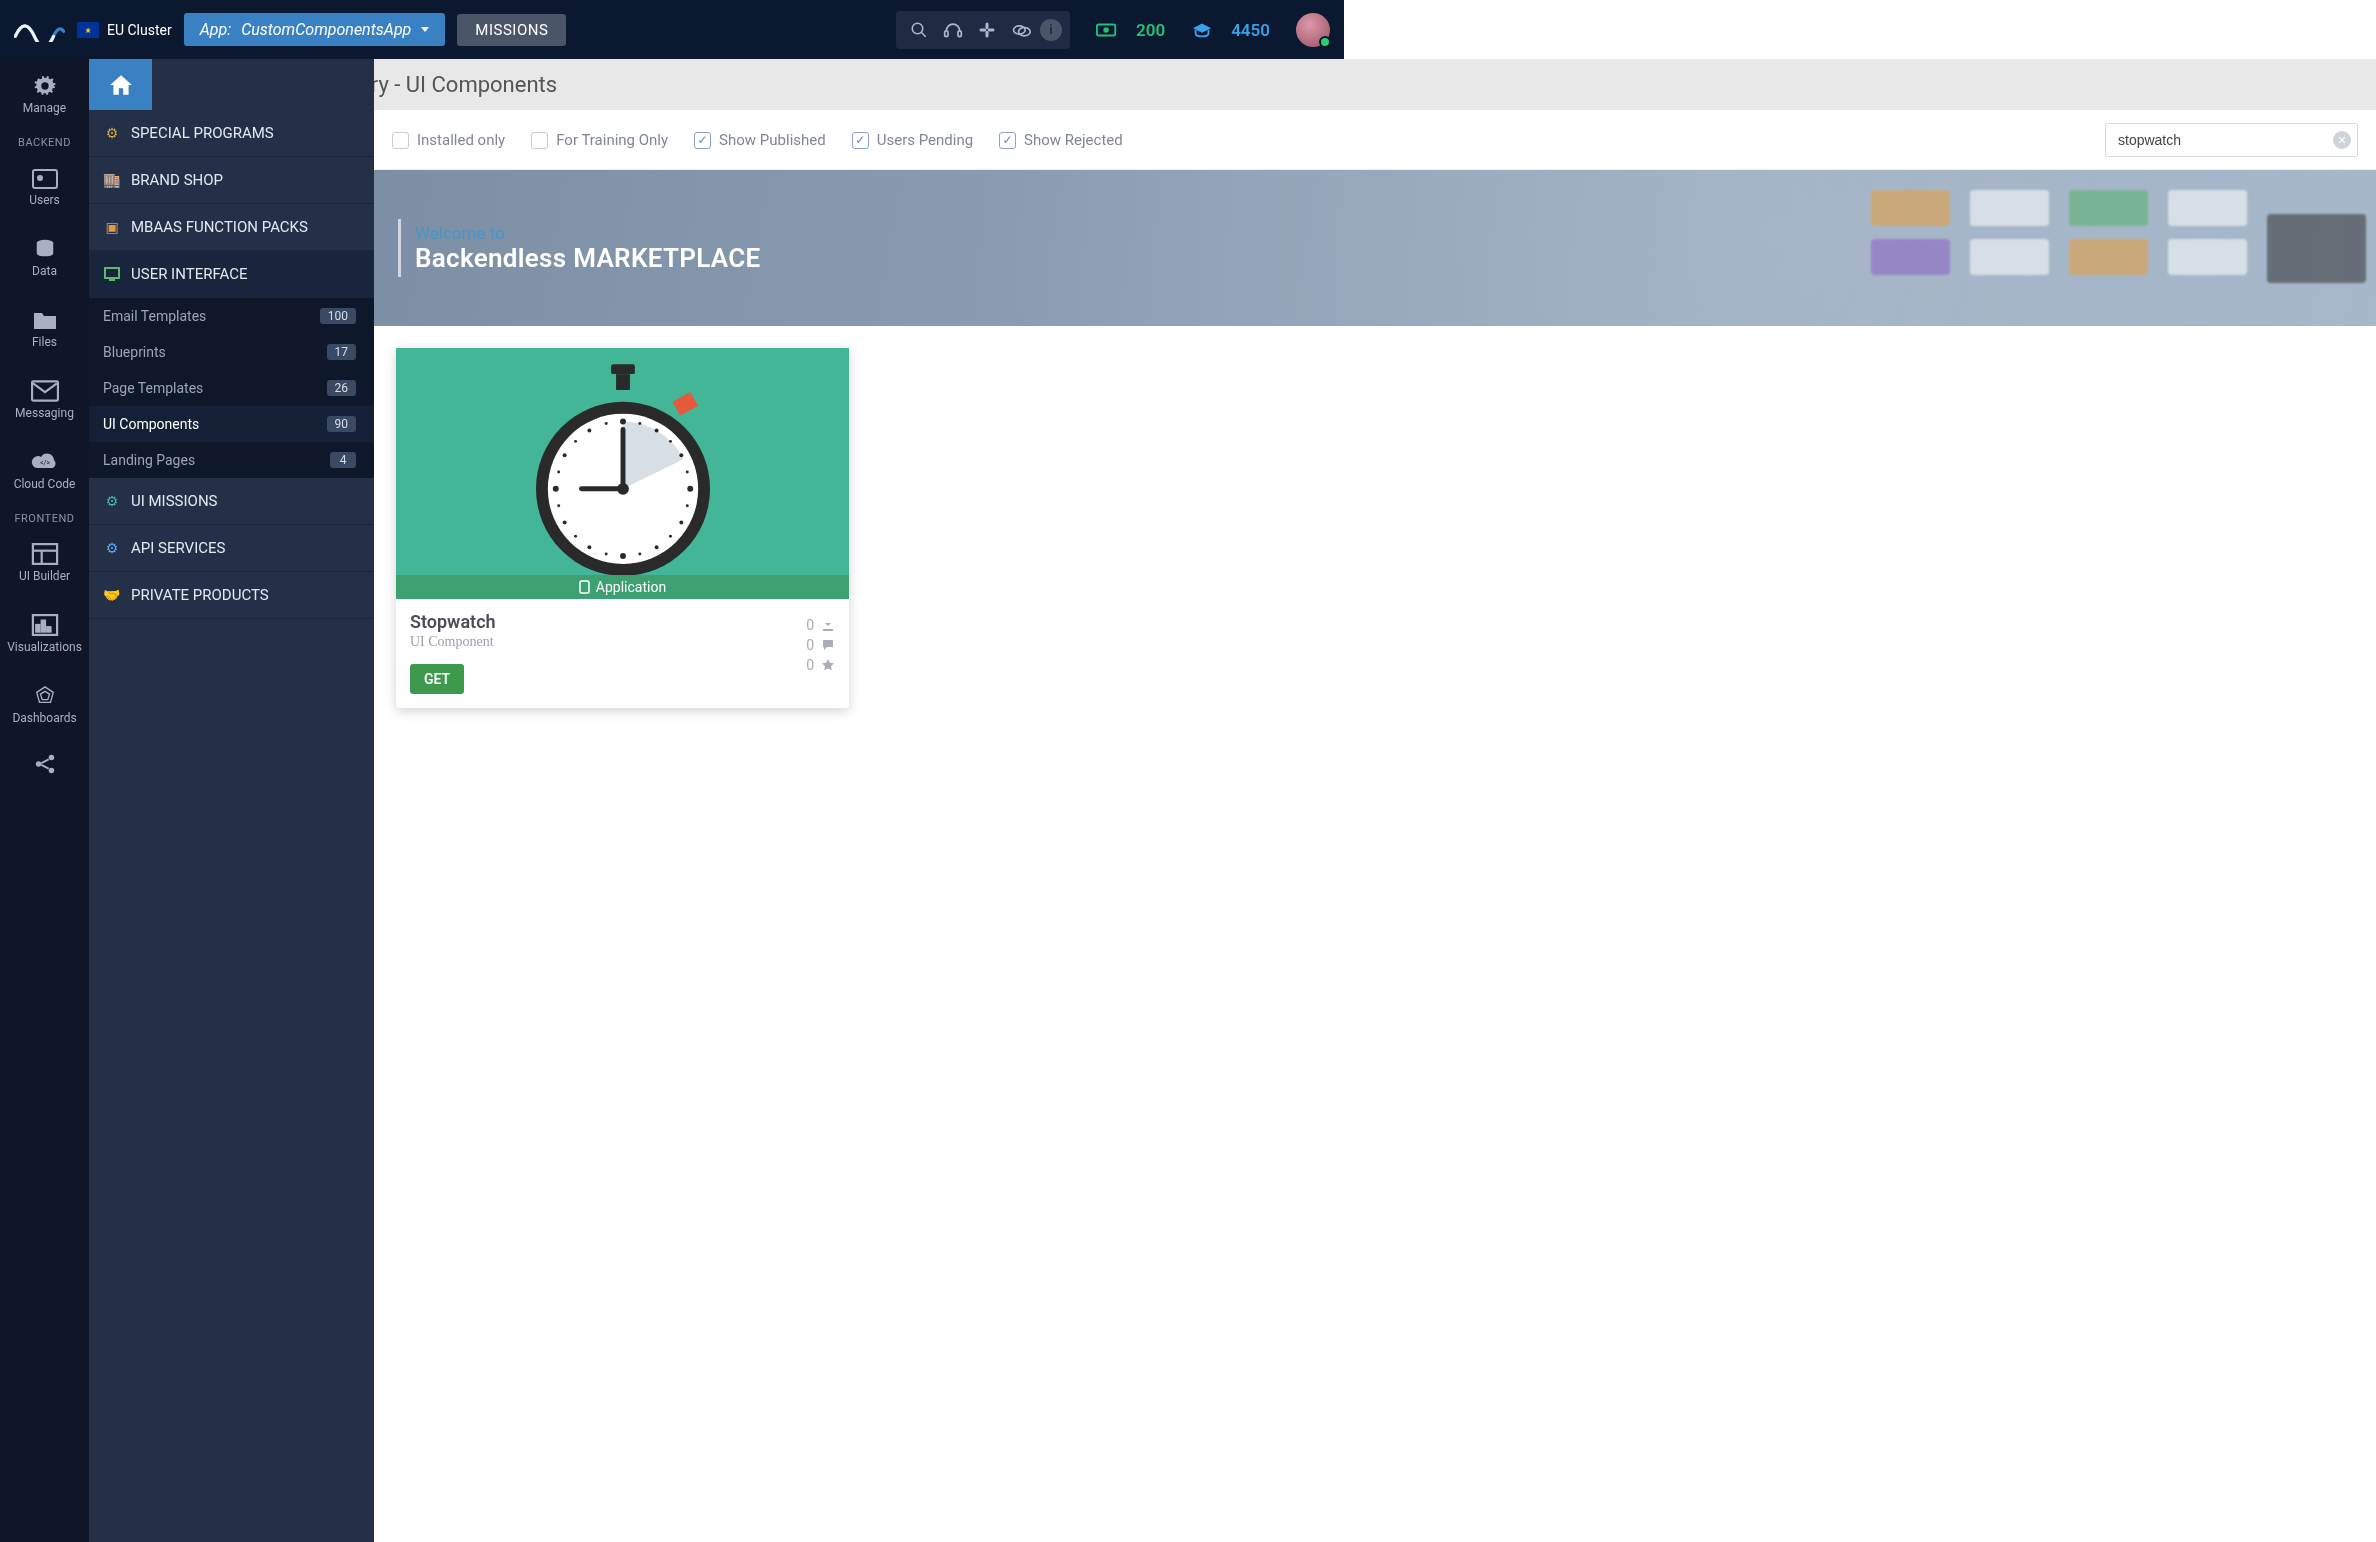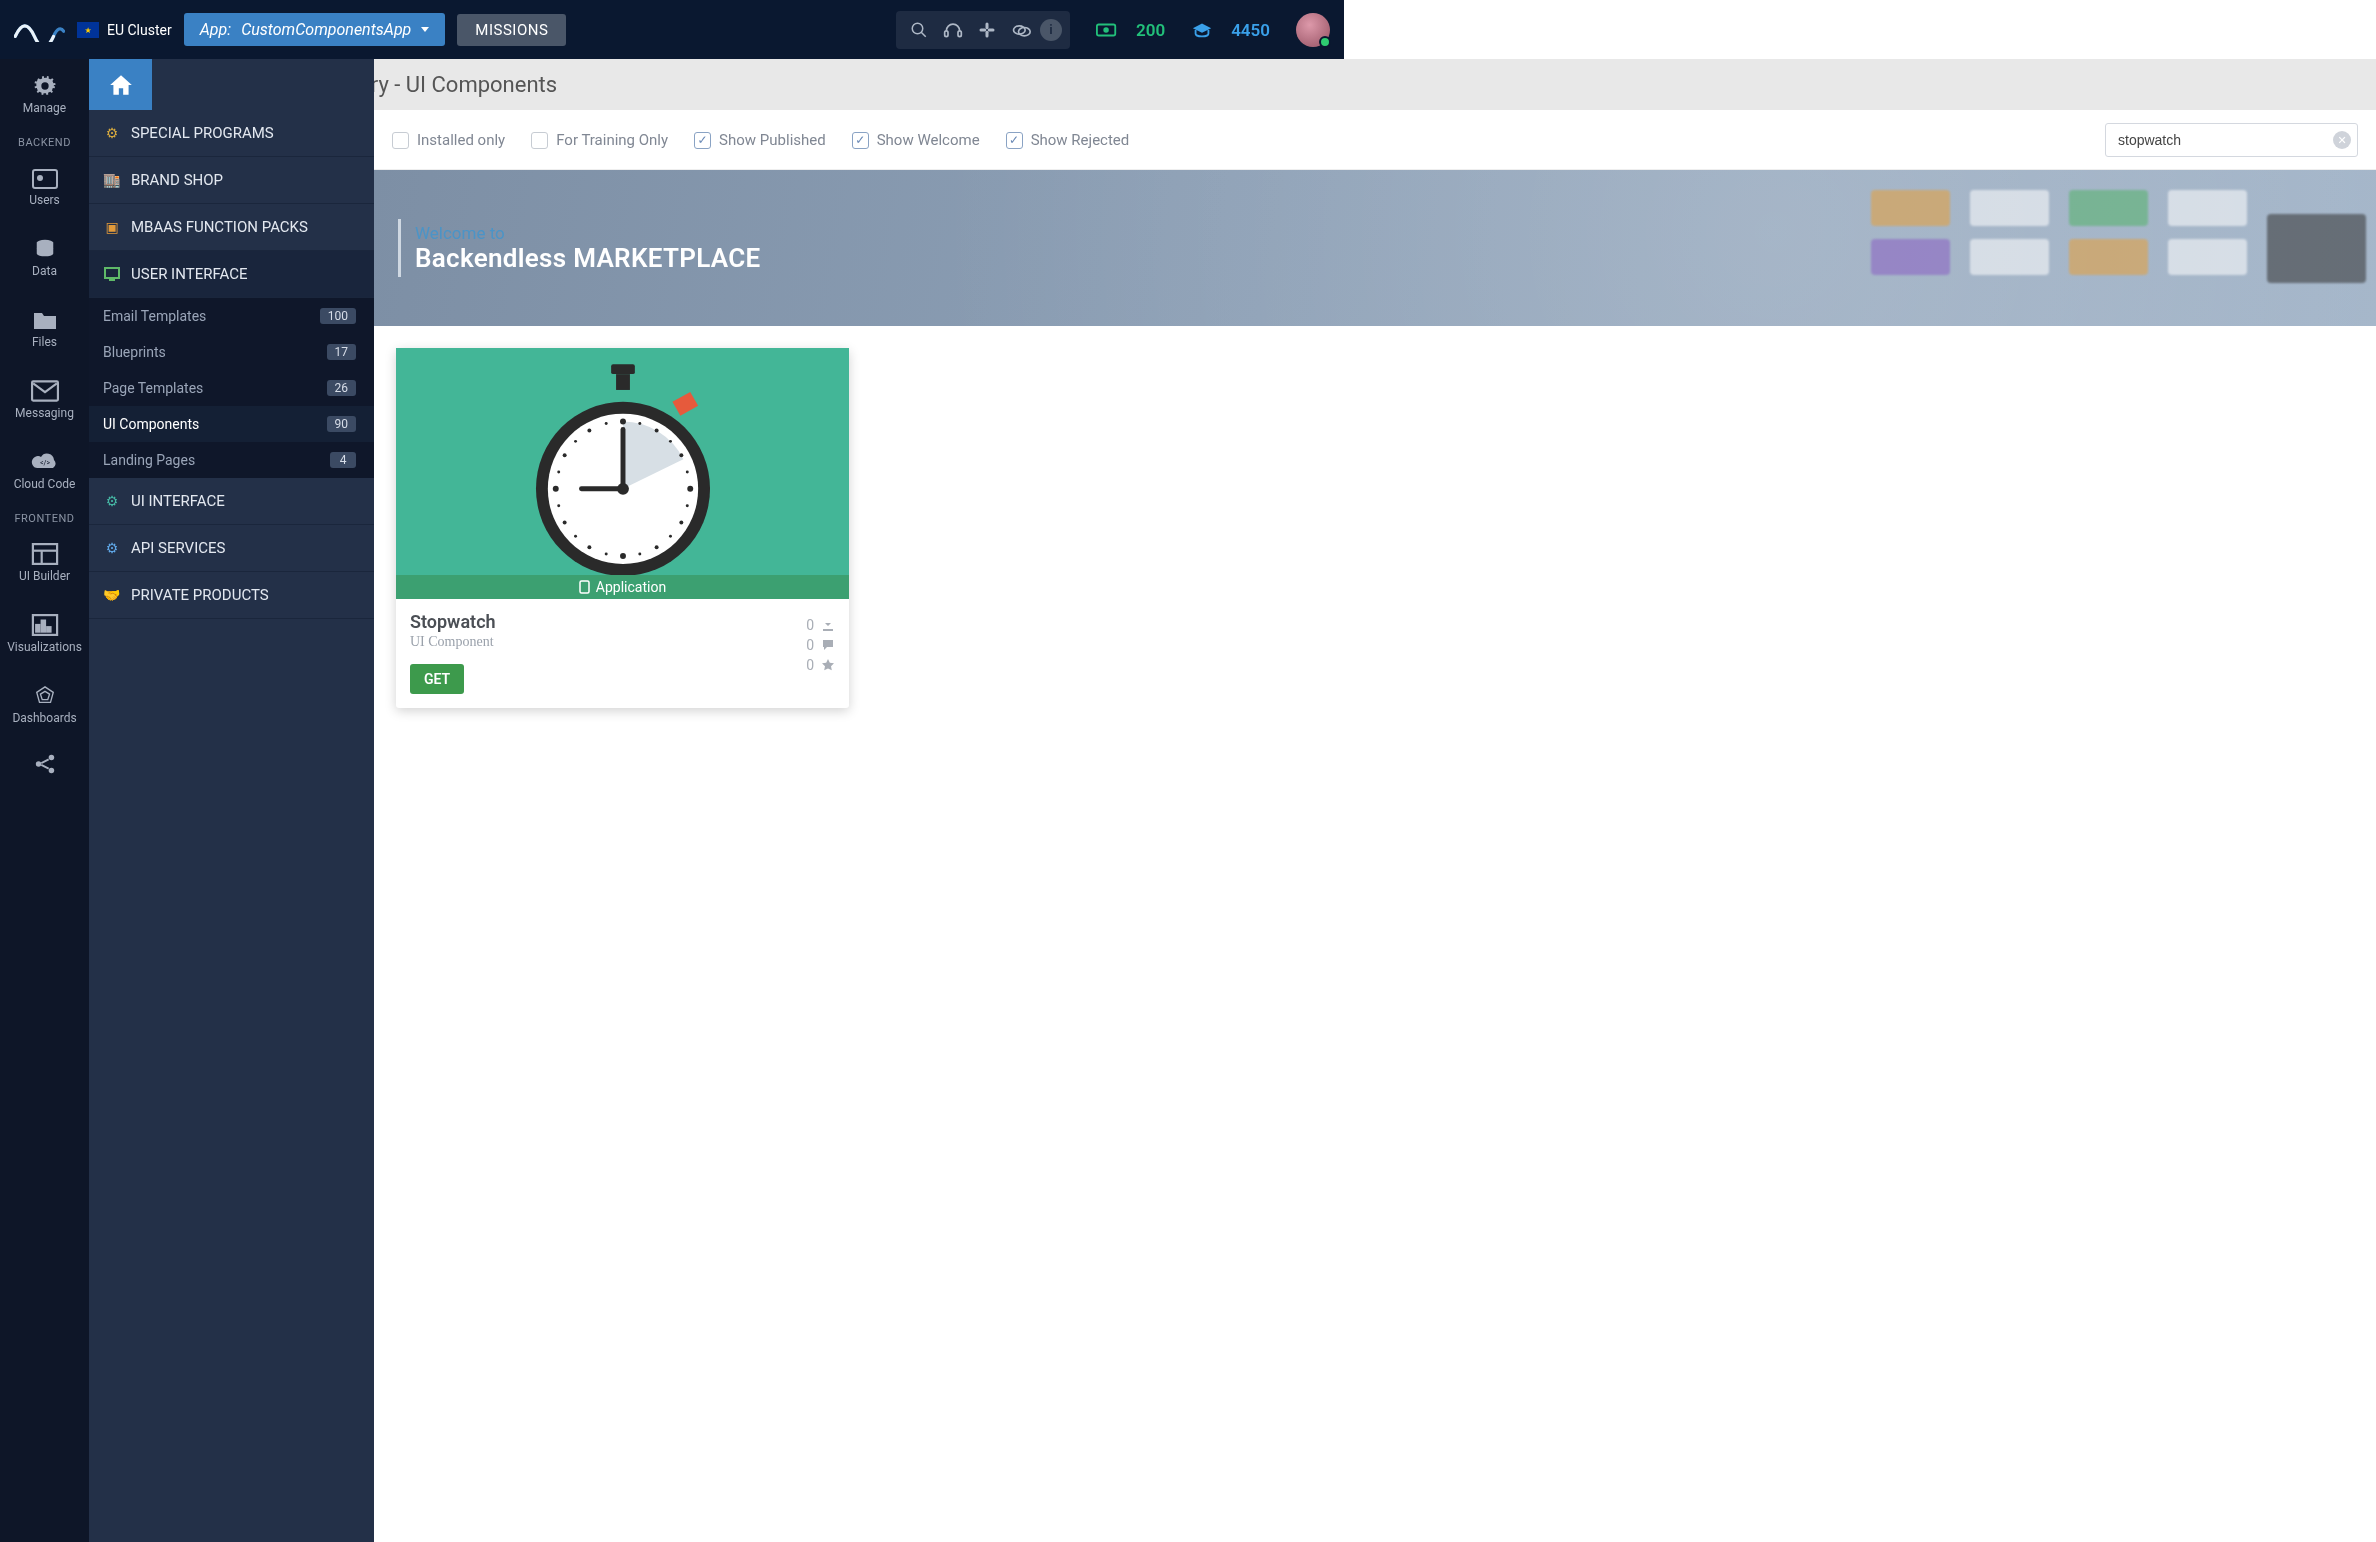--- a/index.html
+++ b/index.html
@@ -306,21 +306,21 @@
         <span>UI Components</span>
         <span class="badge">90</span>
       </div>
     <div class="sub-item">
         <span>Landing Pages</span>
         <span class="badge">4</span>
       </div>
   </div>
   <div class="cat-header">
     <span class="cat-icon teal">⚙</span>
-    <span>UI INTERFACE</span>
+    <span>UI MISSIONS</span>
   </div>
   <div class="cat-header">
     <span class="cat-icon blue2">⚙</span>
     <span>API SERVICES</span>
   </div>
   <div class="cat-header">
     <span class="cat-icon green2">🤝</span>
     <span>PRIVATE PRODUCTS</span>
   </div>
 </div>
@@ -334,21 +334,21 @@
     <label class="chk">
         <span class="box"></span>
         <span>For Training Only</span>
       </label>
     <label class="chk checked">
         <span class="box"></span>
         <span>Show Published</span>
       </label>
     <label class="chk checked">
         <span class="box"></span>
-        <span>Show Welcome</span>
+        <span>Users Pending</span>
       </label>
     <label class="chk checked">
         <span class="box"></span>
         <span>Show Rejected</span>
       </label>
     <div class="search-wrap">
       <input class="search-input" value="stopwatch" style="">
       <span class="search-clear">✕</span>
     </div>
   </div>

